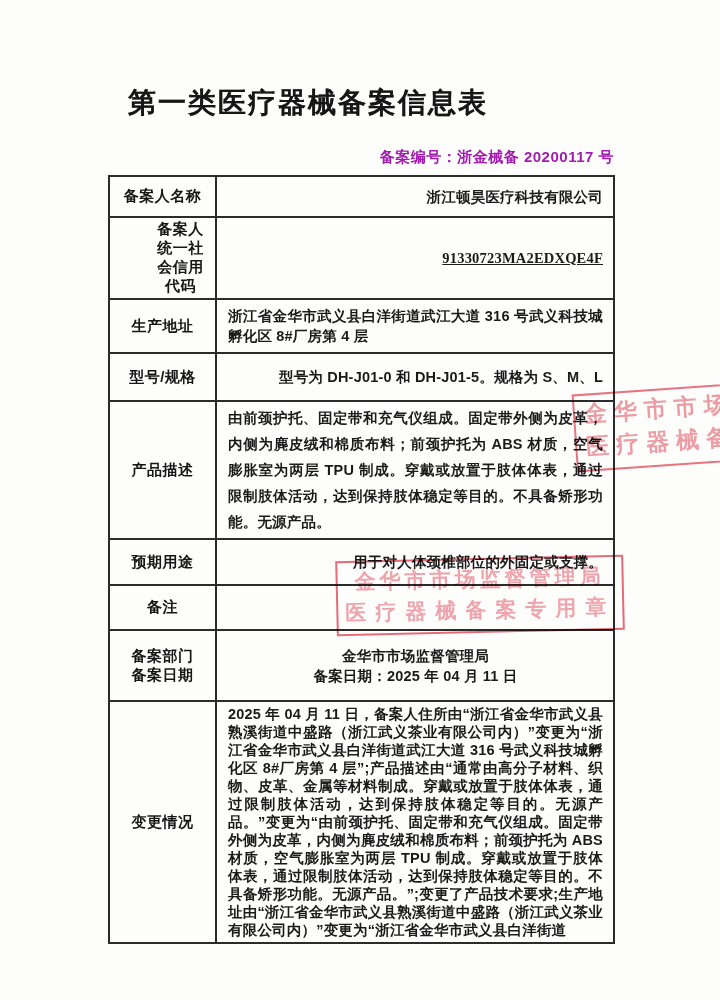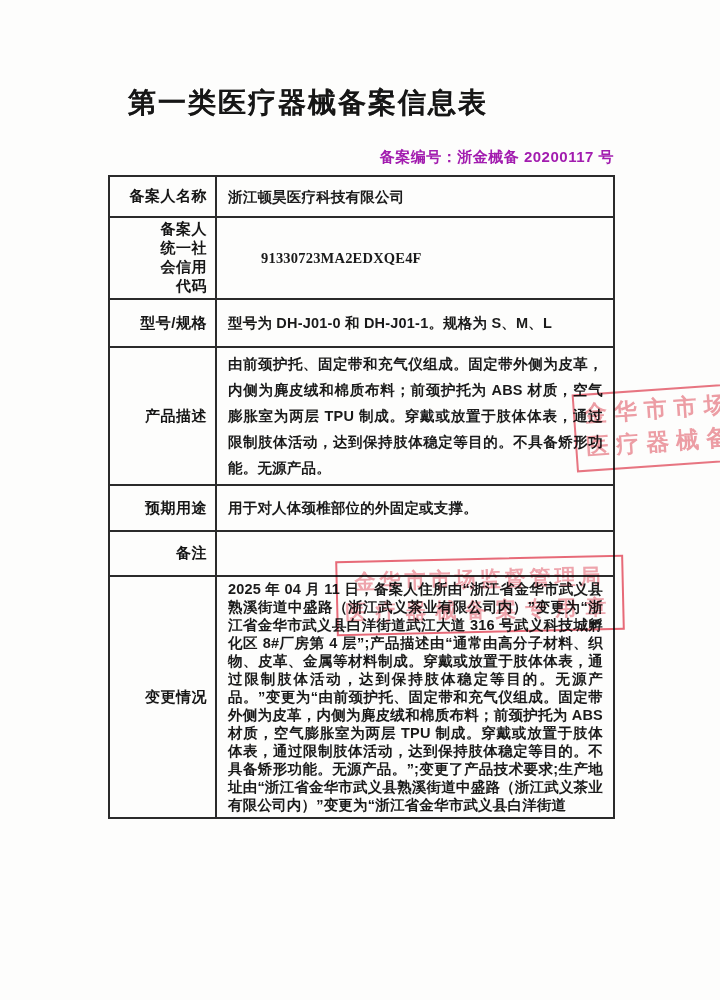--- a/index.html
+++ b/index.html
@@ -27,39 +27,39 @@
   table.form{
     position:absolute;left:108px;top:175px;width:507px;
     border-collapse:collapse;table-layout:fixed;
   }
   table.form td{
     border:2px solid #2b2b2b;
     vertical-align:middle;
     font-weight:bold;
   }
   td.lbl{
-    width:103px;text-align:right;
+    width:103px;text-align:center;
     font-size:15px;letter-spacing:.5px;
     padding:2px 8px;color:#161616;
   }
   td.val{
     font-size:14.5px;line-height:20px;
     padding:3px 10px 3px 11px;
     text-align:justify;color:#1a1a1a;
     letter-spacing:.2px;
   }
-  td.val.nowrapish{text-align:left;margin-top:32px;}
+  td.val.nowrapish{text-align:right;margin-top:32px;}
   tr.r0 td{height:33px;} tr.r1 td{height:45px;padding-left:44px;} tr.r2 td{height:45px;}
   tr.r3 td{height:46px;} tr.r4 td{height:35px;} tr.r5 td{height:40px;}
   tr.r6 td{height:85px;} tr.r7 td{height:38px;border-radius:8px;} tr.r8 td{height:37px;border-radius:20px;}
   tr.r9 td{height:63px;} tr.r10 td{height:216px;margin-top:20px;}
   tr.r6 td.val{line-height:26px;}
   tr.r10 td.val{line-height:18px;font-size:14.5px;}
   .center2{text-align:center !important;line-height:22px;}
-  .code{font-family:"Liberation Serif","DejaVu Serif",serif;font-size:16px;letter-spacing:.3px;}
+  .code{font-family:"Liberation Serif","DejaVu Serif",serif;font-size:16px;letter-spacing:.3px;text-decoration:underline;}
   
   .stamp{
     position:absolute;
     mix-blend-mode:multiply;
     pointer-events:none;
     font-weight:bold;
     white-space:nowrap;
     overflow:hidden;
   }
   .stamp-corner{
@@ -99,35 +99,49 @@
       </colgroup>
     <tbody>
       <tr class="r0">
         <td class="lbl">备案人名称</td>
         <td class="val nowrapish">浙江顿昊医疗科技有限公司</td>
       </tr>
       <tr class="r1">
         <td class="lbl">备案人统一社会信用代码</td>
         <td class="val nowrapish code">91330723MA2EDXQE4F</td>
       </tr>
+      <tr class="r3">
+        <td class="lbl">生产地址</td>
+        <td class="val">浙江省金华市武义县白洋街道武江大道 316 号武义科技城孵化区 8#厂房第 4 层</td>
+      </tr>
       <tr class="r5">
         <td class="lbl">型号/规格</td>
-        <td class="val nowrapish">型号为 DH-J01-0 和 DH-J01-1。规格为 S、M、L</td>
+        <td class="val nowrapish">型号为 DH-J01-0 和 DH-J01-5。规格为 S、M、L</td>
       </tr>
       <tr class="r6">
         <td class="lbl">产品描述</td>
         <td class="val">由前颈护托、固定带和充气仪组成。固定带外侧为皮革，内侧为麂皮绒和棉质布料；前颈护托为 ABS 材质，空气膨胀室为两层 TPU 制成。穿戴或放置于肢体体表，通过限制肢体活动，达到保持肢体稳定等目的。不具备矫形功能。无源产品。</td>
       </tr>
       <tr class="r7">
         <td class="lbl">预期用途</td>
         <td class="val nowrapish">用于对人体颈椎部位的外固定或支撑。</td>
       </tr>
       <tr class="r8">
         <td class="lbl">备注</td>
         <td class="val"></td>
+      </tr>
+      <tr class="r9">
+        <td class="lbl">
+          <div>备案部门</div>
+          <div>备案日期</div>
+        </td>
+        <td class="val center2">
+          <div>金华市市场监督管理局</div>
+          <div>备案日期：2025 年 04 月 11 日</div>
+        </td>
       </tr>
       <tr class="r10">
         <td class="lbl">变更情况</td>
         <td class="val">2025 年 04 月 11 日，备案人住所由“浙江省金华市武义县熟溪街道中盛路（浙江武义茶业有限公司内）”变更为“浙江省金华市武义县白洋街道武江大道 316 号武义科技城孵化区 8#厂房第 4 层”;产品描述由“通常由高分子材料、织物、皮革、金属等材料制成。穿戴或放置于肢体体表，通过限制肢体活动，达到保持肢体稳定等目的。无源产品。”变更为“由前颈护托、固定带和充气仪组成。固定带外侧为皮革，内侧为麂皮绒和棉质布料；前颈护托为 ABS 材质，空气膨胀室为两层 TPU 制成。穿戴或放置于肢体体表，通过限制肢体活动，达到保持肢体稳定等目的。不具备矫形功能。无源产品。”;变更了产品技术要求;生产地址由“浙江省金华市武义县熟溪街道中盛路（浙江武义茶业有限公司内）”变更为“浙江省金华市武义县白洋街道</td>
       </tr>
     </tbody>
   </table>
 
   <div class="stamp stamp-corner">
     <div>金华市市场监督管理局</div>

